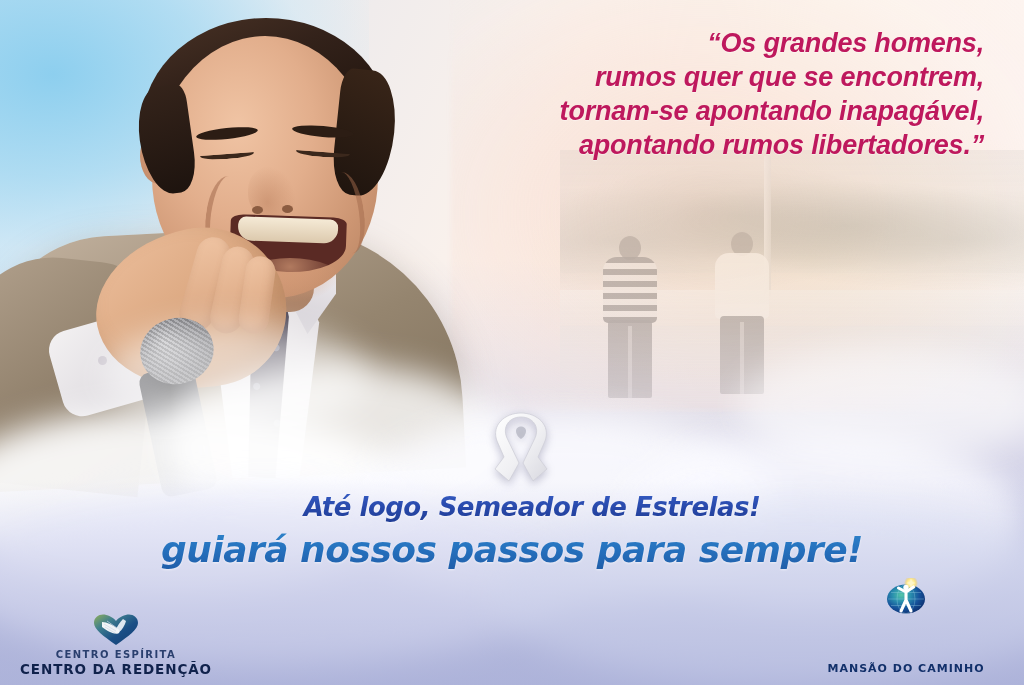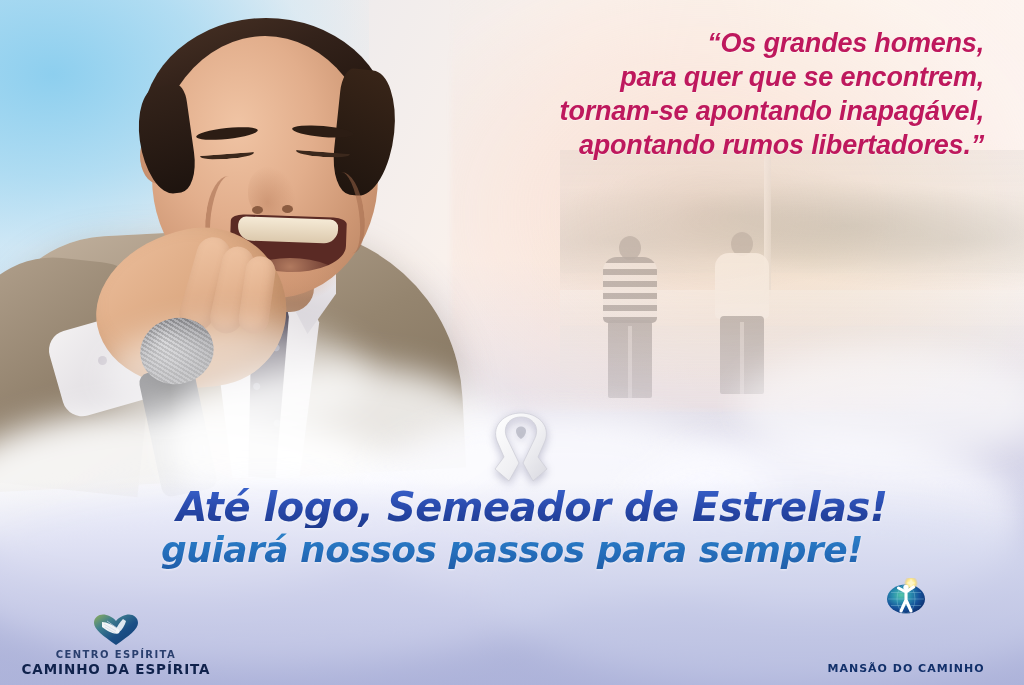--- a/index.html
+++ b/index.html
@@ -393,21 +393,21 @@
     text-align:center;
   }
   .hl {
     font-family:"DejaVu Sans", sans-serif;
     font-weight:bold;
     font-style:italic;
     letter-spacing:-0.5px;
     white-space:nowrap;
   }
   .hl-1 {
-    font-size:40px; line-height:42px;
+    font-size:26px; line-height:42px;
     color:#2b52b8;
     background:linear-gradient(to bottom,#3a63cd 0%, #2747a8 55%, #1e3a8e 100%);
     -webkit-background-clip:text; background-clip:text;
     -webkit-text-fill-color:transparent; color:transparent;
     text-shadow:none;
     filter:drop-shadow(0 1px 1px rgba(255,255,255,.55));
     padding-left:40px;
   }
   .hl-2 {
     font-size:36px; line-height:42px;
@@ -527,21 +527,21 @@
     <div class="cloud c4"></div>
     <div class="cloud c5"></div>
     <div class="cloud c6"></div>
     <div class="cloud c7"></div>
     <div class="cloud c8"></div>
   </div>
   <div class="bottom-haze"></div>
 
   <div class="quote">
     <div class="quote-line">“Os grandes homens,</div>
-    <div class="quote-line">para quer que se encontrem,</div>
+    <div class="quote-line">rumos quer que se encontrem,</div>
     <div class="quote-line">tornam-se apontando inapagável,</div>
     <div class="quote-line">apontando rumos libertadores.”</div>
   </div>
 
   <svg class="ribbon" viewBox="0 0 64 76">
     <defs>
       <linearGradient id="ribg" x1="0" y1="0" x2="1" y2="1">
         <stop offset="0%" stop-color="#ffffff"></stop>
         <stop offset="55%" stop-color="#f0f0f3"></stop>
         <stop offset="100%" stop-color="#d9d9e0"></stop>
@@ -565,21 +565,21 @@
           <stop offset="60%" stop-color="#1b4f86"></stop>
           <stop offset="100%" stop-color="#143f73"></stop>
         </linearGradient>
       </defs>
       <path d="M23 31 C10 22 1 15 1 9 C1 3.5 5.5 0.5 10 0.5 C14 0.5 20 3 23 7 C26 3 32 0.5 36 0.5 C40.5 0.5 45 3.5 45 9 C45 15 36 22 23 31 Z" fill="url(#heartg)"></path>
       <path d="M9 8 C14 8 20 11 25 15 C27 16.5 27 19 25 19.5 C21 20.5 14 17 9 13 Z" fill="#ffffff" opacity=".92"></path>
       <path d="M30 5 C27 8 24 12 23 16 C22.5 18 24 19.5 25.5 18.5 C29 16.5 32 11 33 7 Z" fill="#f2f6fb" opacity=".9"></path>
       <path d="M11 10 L23 17 M12 13 L22 19 M14 7 L24 14" stroke="#cfd9e6" stroke-width=".7" fill="none"></path>
     </svg>
     <div class="logo-l1">CENTRO ESPÍRITA</div>
-    <div class="logo-l2">CAMINHO DA ESPÍRITA</div>
+    <div class="logo-l2">CENTRO DA REDENÇÃO</div>
   </div>
 
   <div class="logo logo-right">
     <svg class="logo-mark" width="44" height="36" viewBox="0 0 44 36">
       <defs>
         <radialGradient id="globeg" cx="38%" cy="36%" r="70%">
           <stop offset="0%" stop-color="#55c6a8"></stop>
           <stop offset="34%" stop-color="#2a8fae"></stop>
           <stop offset="68%" stop-color="#15519a"></stop>
           <stop offset="100%" stop-color="#0d2f6e"></stop>

